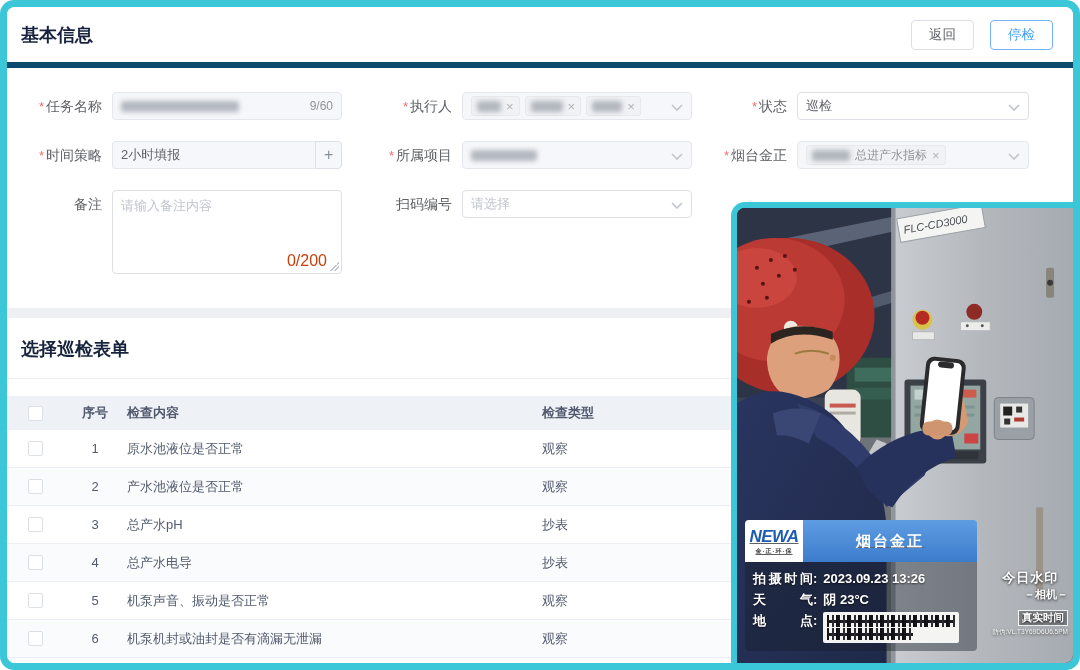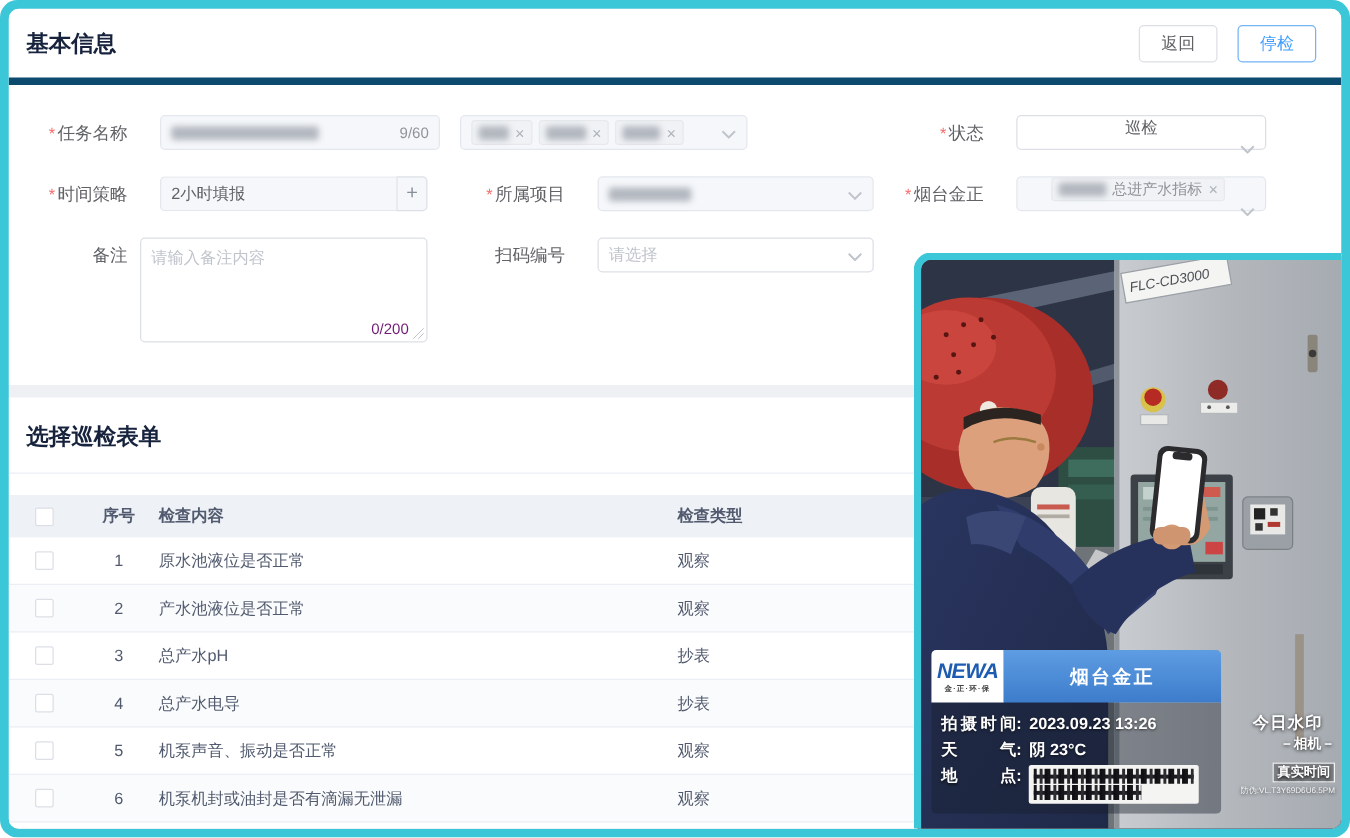--- a/index.html
+++ b/index.html
@@ -25,41 +25,41 @@
   .btn.primary { border-color:#74b4f7; color:#409eff; }
 
   
   .form { padding:24px 24px 0 0; display:grid; grid-template-columns:345px 347px 1fr; row-gap:20px; }
   .fi { display:flex; align-items:flex-start; }
   .lbl { flex:0 0 auto; text-align:right; padding-right:10px; line-height:28px; font-size:14px; color:#606266; white-space:nowrap; }
   .fi.c1 .lbl { width:105px; } .fi.c2 .lbl { width:110px; } .fi.c3 .lbl { width:98px; }
   .req { color:#f56c6c; margin-right:2px; font-size:13px; }
 
   .ctrl { position:relative; height:28px; border:1px solid #dcdfe6; border-radius:4px; background:#fff;
-          display:flex; align-items:center; padding:0 8px; font-size:13px; color:#606266;margin-left:16px; }
-  .fi.c1 .ctrl { width:230px; } .fi.c2 .ctrl { width:230px; } .fi.c3 .ctrl { width:200px;flex-direction:column; }
+          display:flex; align-items:center; padding:0 8px; font-size:13px; color:#606266; }
+  .fi.c1 .ctrl { width:230px; } .fi.c2 .ctrl { width:230px; } .fi.c3 .ctrl { width:232px; }
   .ctrl.disabled { background:#f5f7fa; border-color:#e4e7ed; }
   .counter { position:absolute; right:8px; top:0; line-height:26px; font-size:12px; color:#909399; }
   .chev { margin-left:auto; flex:0 0 auto; }
   .placeholder { color:#c0c4cc; }
 
   .redact { display:inline-block; height:11px; background:#a3a8b1; border-radius:2px;
             filter:blur(2.6px); opacity:.8; }
   .tag { display:inline-flex; align-items:center; gap:5px; height:20px; padding:0 5px; margin-right:5px;
          background:#f0f2f5; border:1px solid #e7e9ec; border-radius:3px; font-size:12px; color:#909399; }
   .tag .x { color:#aeb3bb; font-size:13px; line-height:1; cursor:pointer; }
 
   .group { display:flex; width:230px; }
   .group .ctrl { width:200px; border-radius:4px 0 0 4px; border-right:none; }
   .append { width:30px; height:28px; border:1px solid #dcdfe6; border-radius:0 4px 4px 0;
             background:#f5f7fa; color:#8a909b; font-size:16px; display:flex; align-items:center; justify-content:center; cursor:pointer; }
 
   .textarea { width:230px; height:84px; border:1px solid #dcdfe6; border-radius:4px; background:#fff;
               position:relative; padding:6px 8px; font-size:13px; }
-  .ta-counter { position:absolute; right:14px; bottom:3px; font-size:12px; color:#701a75; }
+  .ta-counter { position:absolute; right:14px; bottom:3px; font-size:16px; color:#c2410c; }
   .ta-resize { position:absolute; right:2px; bottom:2px; width:9px; height:9px;
                background:linear-gradient(135deg,transparent 50%,#c0c4cc 50%, #c0c4cc 56%, transparent 56%, transparent 72%, #c0c4cc 72%, #c0c4cc 78%, transparent 78%); }
 
   
   .c2-head { padding:19px 14px 17px 14px; }
   .divider { height:1px; background:#ebeef5; }
   .table { margin-top:17px; }
   .t-row { display:grid; grid-template-columns:56px 64px 415px 1fr; align-items:center; height:38px;
            border-bottom:1px solid #ebeef5; font-size:13px; color:#515a6e; }
   .t-header { background:#eef1f6; height:34px; border-bottom:none; font-weight:700; color:#515a6e; }
@@ -69,21 +69,21 @@
   .cell-no { text-align:center; }
 
   
   .photo { position:absolute; right:0; bottom:0; width:342px; height:461px; z-index:5;
            border-top:6px solid #3cc7d9; border-left:6px solid #3cc7d9; border-top-left-radius:14px;
            overflow:hidden; background:#2b3347; }
   .photo svg.scene { display:block; width:100%; height:100%; }
 
   .wm-card { position:absolute; left:8px; bottom:12px; width:232px; border-radius:4px; overflow:hidden;
              font-weight:700; }
-  .wm-head { display:flex; height:42px; }
+  .wm-head { display:flex; height:42px;text-decoration:underline; }
   .wm-logo { width:58px; background:#fff; display:flex; flex-direction:column; align-items:center; justify-content:center; }
   .wm-logo .nw { color:#1d5cb0; font-size:17px; font-weight:800; font-style:italic; letter-spacing:-0.5px; }
   .wm-logo .nw-sub { color:#444; font-size:6px; letter-spacing:1px; }
   .wm-company { flex:1; background:linear-gradient(180deg,#5e9de2,#3d7ccb); color:#fff;
                 display:flex; align-items:center; justify-content:center; font-size:15px; letter-spacing:2px; }
   .wm-body { background:rgba(25,30,42,.42); padding:6px 8px 8px 8px; color:#fff; font-size:13px; line-height:21px;
              text-shadow:0 1px 2px rgba(0,0,0,.6); }
   .wm-row { display:flex; align-items:flex-start; }
   .wm-lbl { display:inline-block; width:60px; text-align:justify; text-align-last:justify; flex:0 0 auto; }
   .wm-col { margin-right:6px; }
@@ -122,20 +122,21 @@
       <div class="form">
 
         <div class="fi c1">
           <span class="lbl"><span class="req">*</span><span>任务名称</span></span>
           <div class="ctrl disabled">
             <span class="redact" style="width:118px"></span>
             <span class="counter">9/60</span>
           </div>
         </div>
         <div class="fi c2">
+          <span class="lbl"><span class="req">*</span><span>执行人</span></span>
           <div class="ctrl disabled">
             <span class="tag">
                 <span class="redact" style="width:24px"></span>
                 <span class="x">×</span>
               </span>
             <span class="tag">
                 <span class="redact" style="width:32px"></span>
                 <span class="x">×</span>
               </span>
             <span class="tag">

